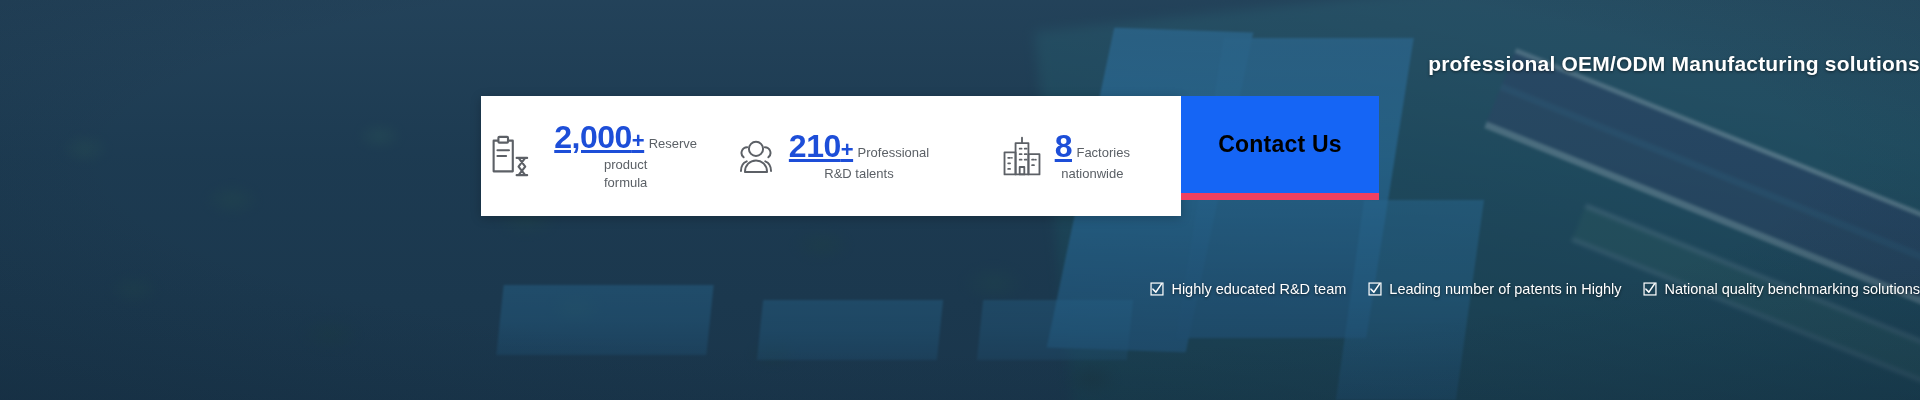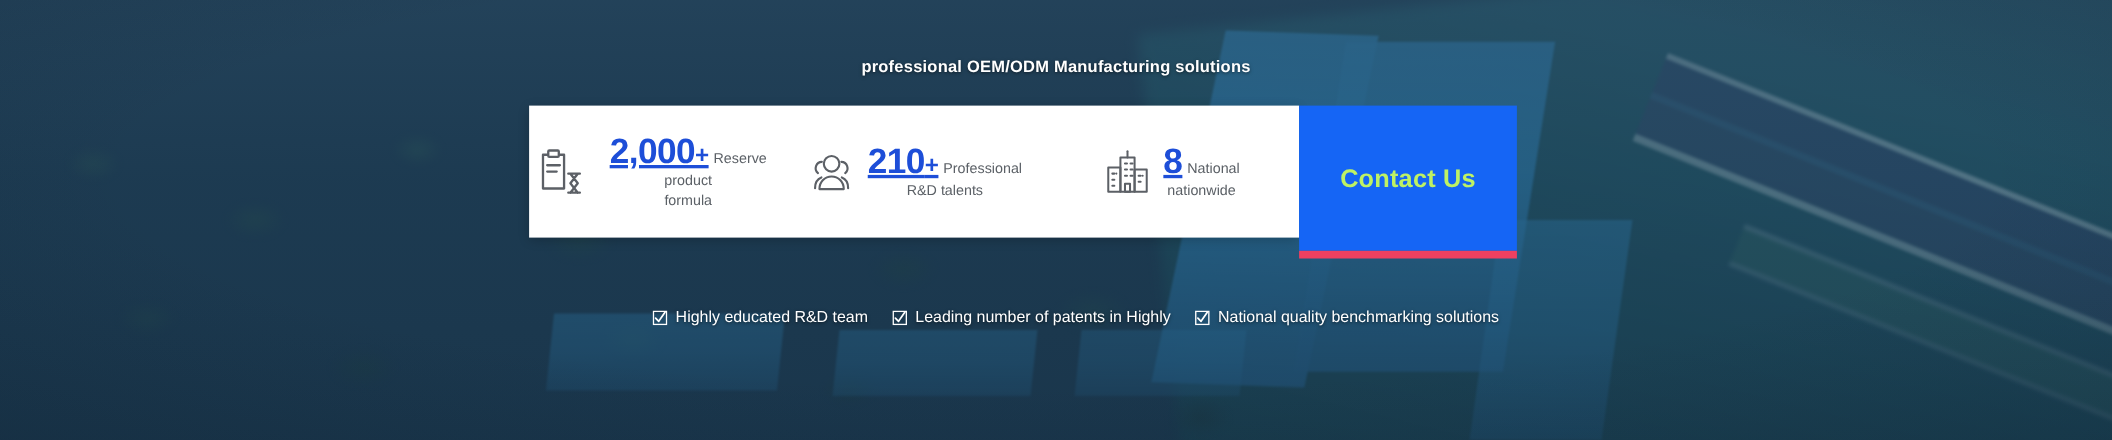--- a/index.html
+++ b/index.html
@@ -77,22 +77,22 @@
   .bg-vignette {
     position:absolute; inset:0;
     background:radial-gradient(ellipse 110% 120% at 50% 40%, rgba(0,0,0,0) 40%, rgba(10,26,40,.45) 100%);
   }
 
   
   .content { position:absolute; inset:0; }
 
   .headline {
     position:absolute; top:52px; left:0; width:1920px;
-    text-align:center;
-    font-size:15px; font-weight:bold; color:#ffffff;
+    text-align:right;
+    font-size:21px; font-weight:bold; color:#ffffff;
     letter-spacing:.2px;
     text-shadow:0 1px 3px rgba(0,0,0,.55);
   }
 
   .stats-card {
     position:absolute; left:481px; top:96px;
     width:700px; height:120px;
     background:#ffffff;
     display:flex; align-items:center;
     box-shadow:0 2px 10px rgba(0,0,0,.22);
@@ -110,32 +110,32 @@
     line-height:1.05; letter-spacing:-.5px;text-decoration:underline;
   }
   .stat-num .plus { font-size:22px; font-weight:bold; }
   .stat-label {
     font-size:13px; color:#5b6066; line-height:1.18; margin-top:3px;
     white-space:pre-line;
   }
 
   .cta-wrap { position:absolute; left:1181px; top:96px; width:118px; }
   .cta-btn {
-    width:198px; height:132px;
+    width:198px; height:97px;
     background:#1565f5;
     border:0; cursor:pointer;
     display:flex; align-items:center; justify-content:center;
     font-family:"Liberation Sans", sans-serif;
-    font-size:23px; font-weight:bold; color:#bef264;
+    font-size:23px; font-weight:bold; color:#000000;
     letter-spacing:.2px;
   }
   .cta-underline { width:198px; height:7px; background:#ef4060; }
 
   .features { position:absolute; top:281px; left:0; width:1920px; }
-  .feat-row { display:flex; justify-content:center; align-items:center; gap:22px;margin-left:36px; }
+  .feat-row { display:flex; justify-content:flex-end; align-items:center; gap:22px;margin-left:36px; }
   .feat-row.second { margin-top:7px; }
   .feat {
     display:flex; align-items:center; gap:7px;
     color:#ffffff; font-size:14.5px;
     text-shadow:0 1px 3px rgba(0,0,0,.6);
     white-space:nowrap;
   }
   .check { display:inline-block; width:14px; height:14px; flex:0 0 14px; }
 </style>
 </head>
@@ -203,21 +203,21 @@
             <path d="M6 20h12v24H6z"></path>
             <path d="M32 22h12v22H32z"></path>
             <path d="M22.5 16h2M28 16h2M22.5 22h2M28 22h2M22.5 28h2M28 28h2"></path>
             <path d="M10 26h2M14 26h0M10 32h2M10 38h2"></path>
             <path d="M36 28h2M40 28h0M36 34h2"></path>
             <path d="M22.5 36h5v8h-5z"></path>
           </svg>
         </span>
         <span class="stat-text">
           <span class="stat-num"><span>8</span><span class="plus"></span></span>
-          <span class="stat-label">National
+          <span class="stat-label">Factories
 nationwide</span>
         </span>
       </div>
     </div>
 
     <div class="cta-wrap">
       <button class="cta-btn">Contact Us</button>
       <div class="cta-underline"></div>
     </div>
 

